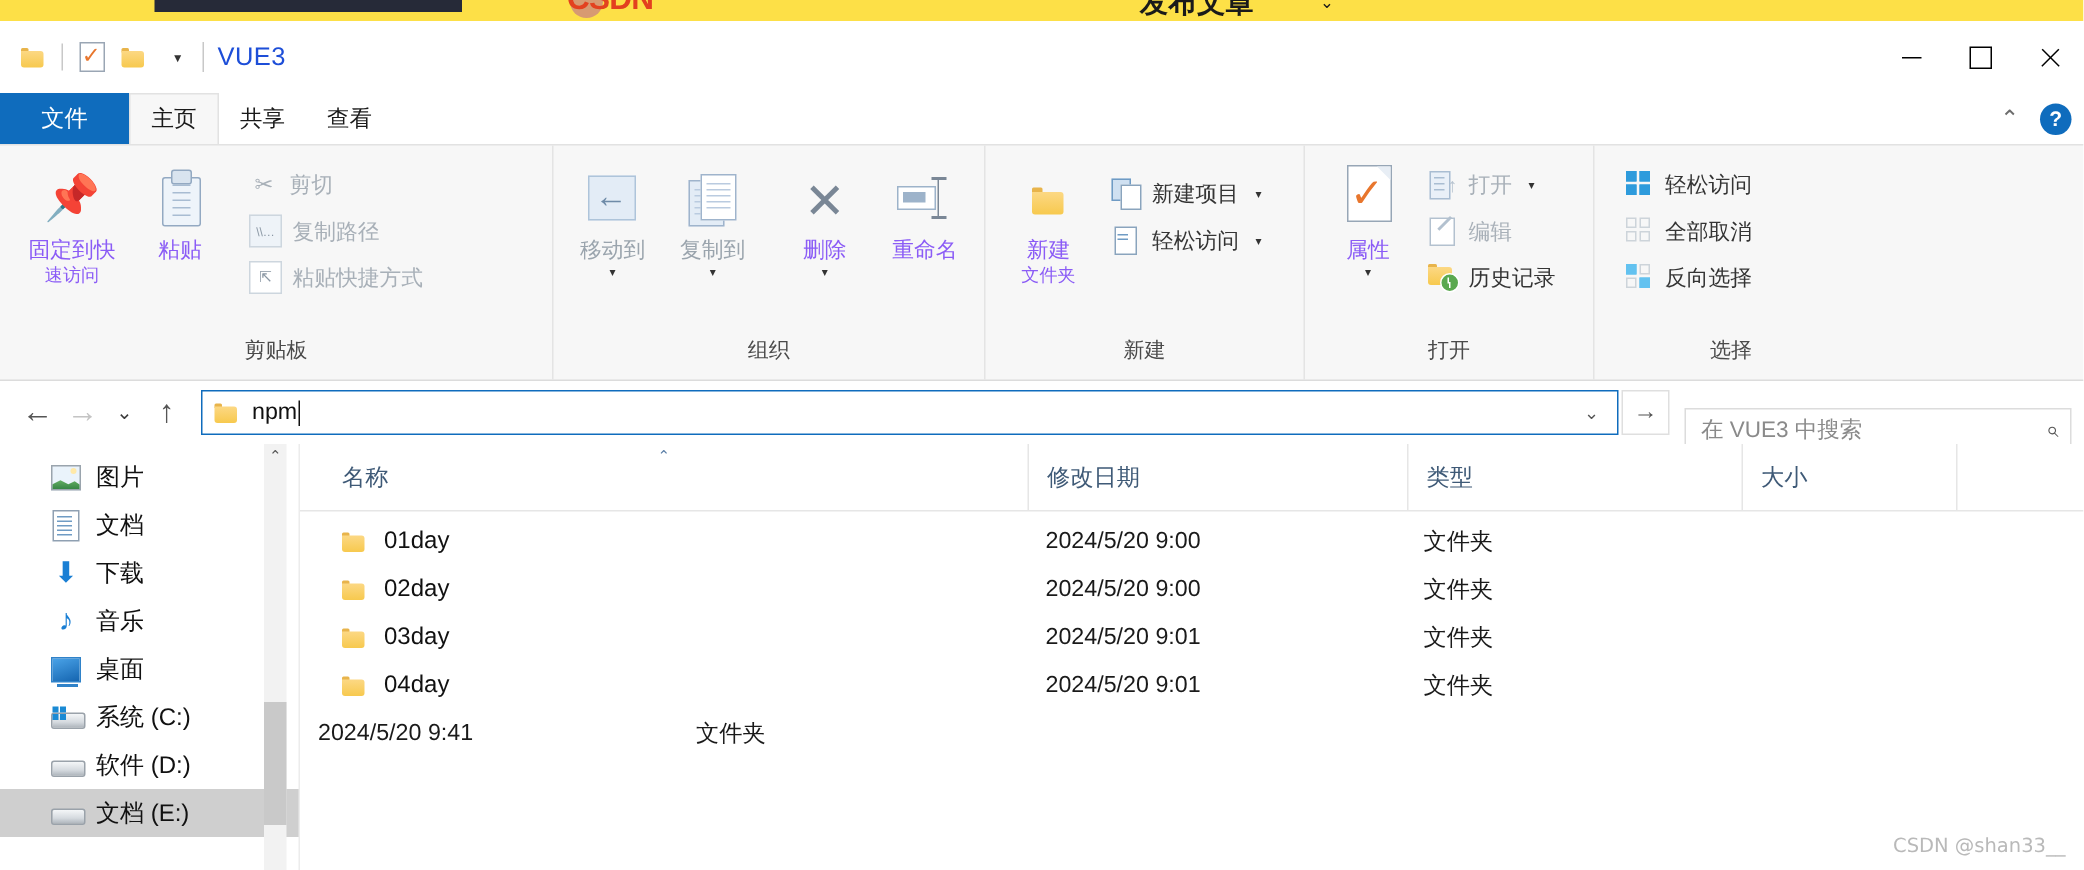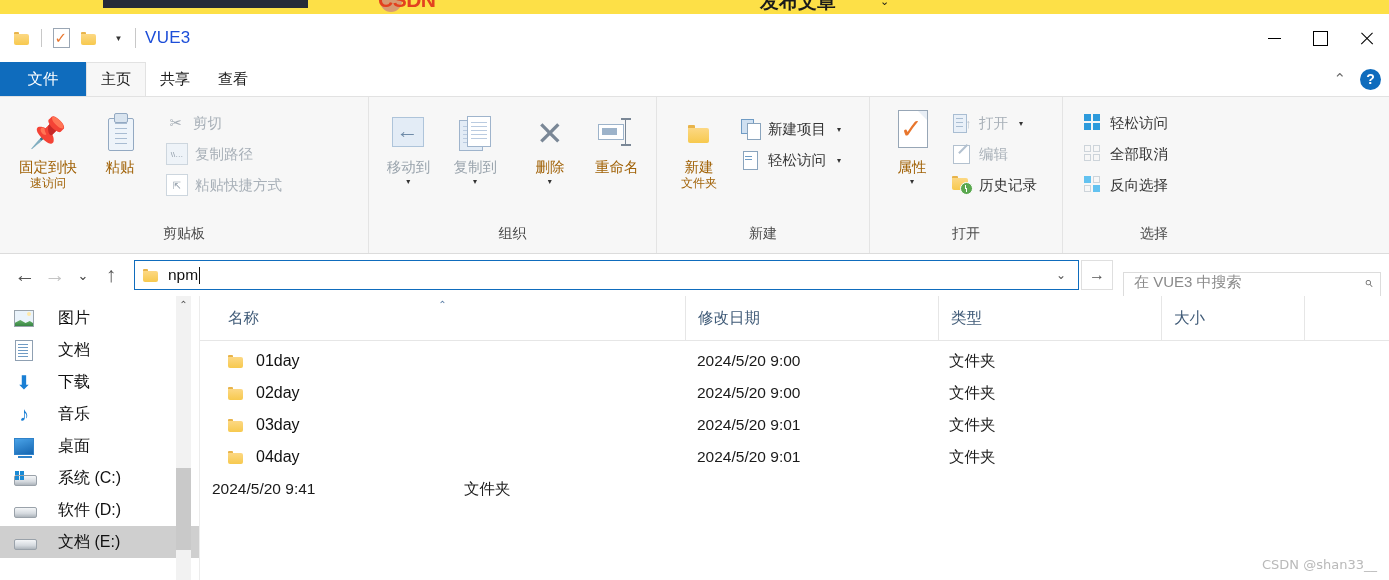--- a/index.html
+++ b/index.html
@@ -162,21 +162,21 @@
     height: 28px; display: flex; align-items: flex-start; justify-content: center;
     font-size: 14px; color: #4a4a4a;
   }
 
   .bigbtn {
     width: 72px; display: flex; flex-direction: column;
     align-items: center; padding-top: 4px;
   }
   .bigbtn .ic { height: 48px; display: flex; align-items: center; justify-content: center; }
   .bigbtn .lb {
-    font-size: 14.5px; color: #a16207; text-align: center; line-height: 1.18;
+    font-size: 14.5px; color: #8b5cf6; text-align: center; line-height: 1.18;
     margin-top: 2px;
   }
   .bigbtn .lb.dim { color: #9aa4ad; }
   .bigbtn .lb small { display: block; }
   .caret-d { font-size: 8px; color: #333; margin-top: 1px; }
 
   .smallcol { display: flex; flex-direction: column; padding-top: 6px; gap: 7px; }
   .smallbtn {
     display: flex; align-items: center; gap: 7px;
     font-size: 14.5px; color: #343434; height: 24px; padding-right: 4px;
@@ -333,36 +333,36 @@
   }
   .go-btn {
     width: 30px; height: 28px; margin-left: 2px;
     border: 1px solid #dfdfdf; background: #fff;
     display: flex; align-items: center; justify-content: center;
     font-size: 16px; color: #555;
   }
   .searchbox {
     width: 238px; height: 28px; margin-left: 10px;
     border: 1px solid #dcdcdc; background: #fff;
-    display: flex; padding: 0 8px 0 10px; margin-top: 23px;
+    display: flex; align-items: center; padding: 0 8px 0 10px; margin-top: 23px;
   }
   .search-ph { font-size: 15px; color: #8a8a8a; flex: 1; }
   .search-ic { font-size: 15px; color: #555; transform: scaleX(-1); }
 
   
   .main { flex: 1; display: flex; min-height: 0; position: relative; }
 
   .sidebar {
     width: 200px; flex: 0 0 200px;
     background: #fff; padding-top: 6px;
     position: relative;
   }
   .navitem {
     height: 32px; display: flex; align-items: center;
-    padding-left: 14px; gap: 24px;
+    padding-left: 34px; gap: 10px;
     font-size: 16px; color: #111;
   }
   .navitem.selected { background: #cfcfcf; }
   .nav-ic { width: 20px; height: 20px; display: flex; align-items: center; justify-content: center; }
 
   .ic-pic { width: 19px; height: 15px; border: 1.4px solid #9aa4ad; background: #eaf3fb; position: relative; overflow: hidden; }
   .ic-pic::after { content:""; position:absolute; left:-1px; bottom:-1px; width:21px; height:8px;
       background: linear-gradient(180deg,#6db56a,#2f7f3f); clip-path: polygon(0 60%, 30% 20%, 55% 55%, 75% 30%, 100% 70%, 100% 100%, 0 100%); }
   .ic-pic::before { content:""; position:absolute; right:2px; top:1px; width:4px; height:4px; border-radius:50%; background:#ffe9a8; }
   .ic-doc { width: 16px; height: 19px; background: #fff; border: 1.3px solid #8fa0b2; position: relative; }

